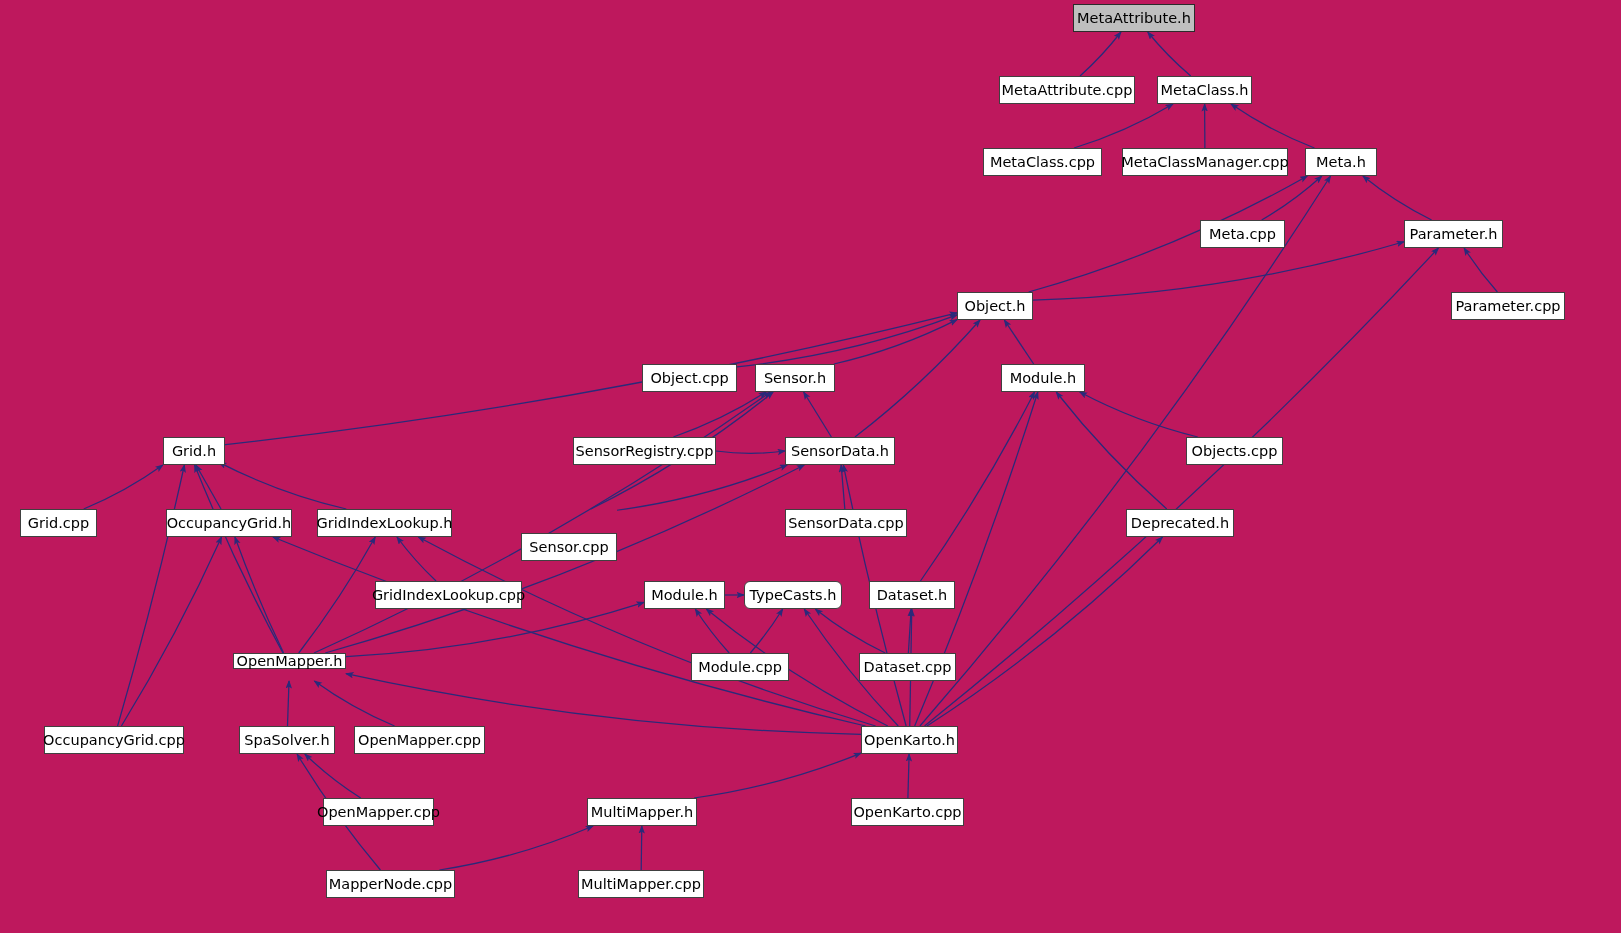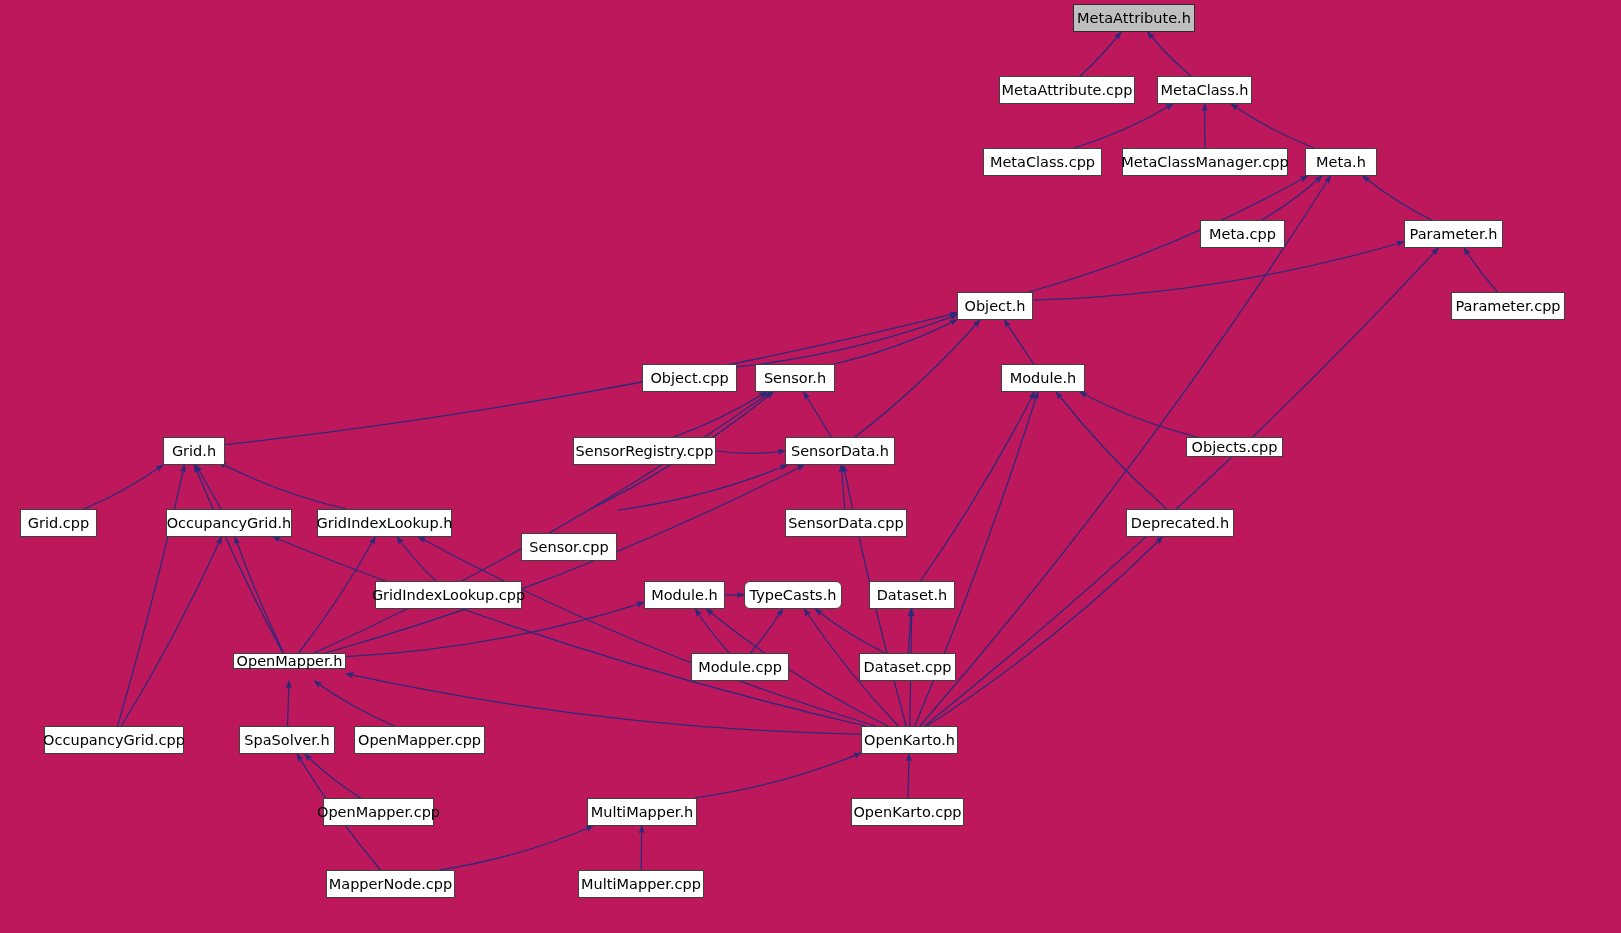--- a/index.html
+++ b/index.html
@@ -126,21 +126,21 @@
       </div>
       <div class="node" style="left: 163px; top: 437px; width: 62px; height: 28px;">
         <span class="lbl">Grid.h</span>
       </div>
       <div class="node" style="left: 573px; top: 437px; width: 143px; height: 28px;">
         <span class="lbl">SensorRegistry.cpp</span>
       </div>
       <div class="node" style="left: 785px; top: 437px; width: 110px; height: 28px;">
         <span class="lbl">SensorData.h</span>
       </div>
-      <div class="node" style="left: 1186px; top: 437px; width: 97px; height: 20px;">
+      <div class="node" style="left: 1186px; top: 437px; width: 97px; height: 28px;">
         <span class="lbl">Objects.cpp</span>
       </div>
       <div class="node" style="left: 20px; top: 509px; width: 77px; height: 28px;">
         <span class="lbl">Grid.cpp</span>
       </div>
       <div class="node" style="left: 166px; top: 509px; width: 126px; height: 28px;">
         <span class="lbl">OccupancyGrid.h</span>
       </div>
       <div class="node" style="left: 317px; top: 509px; width: 135px; height: 28px;">
         <span class="lbl">GridIndexLookup.h</span>

